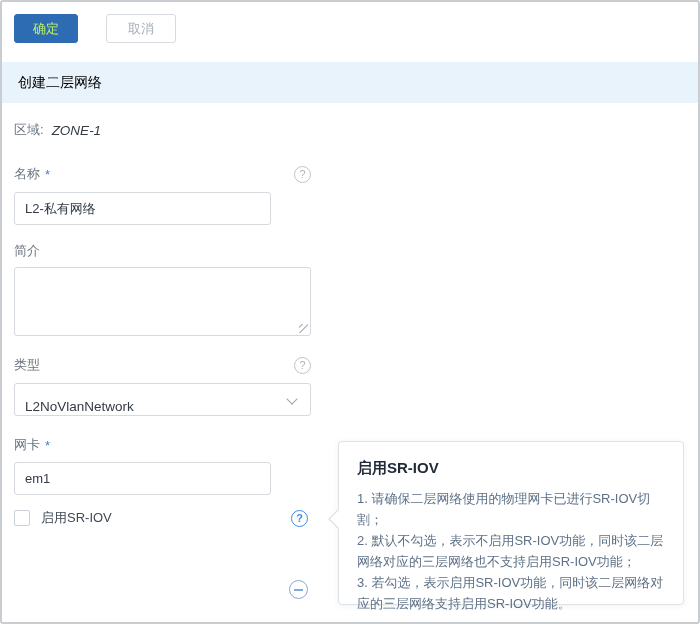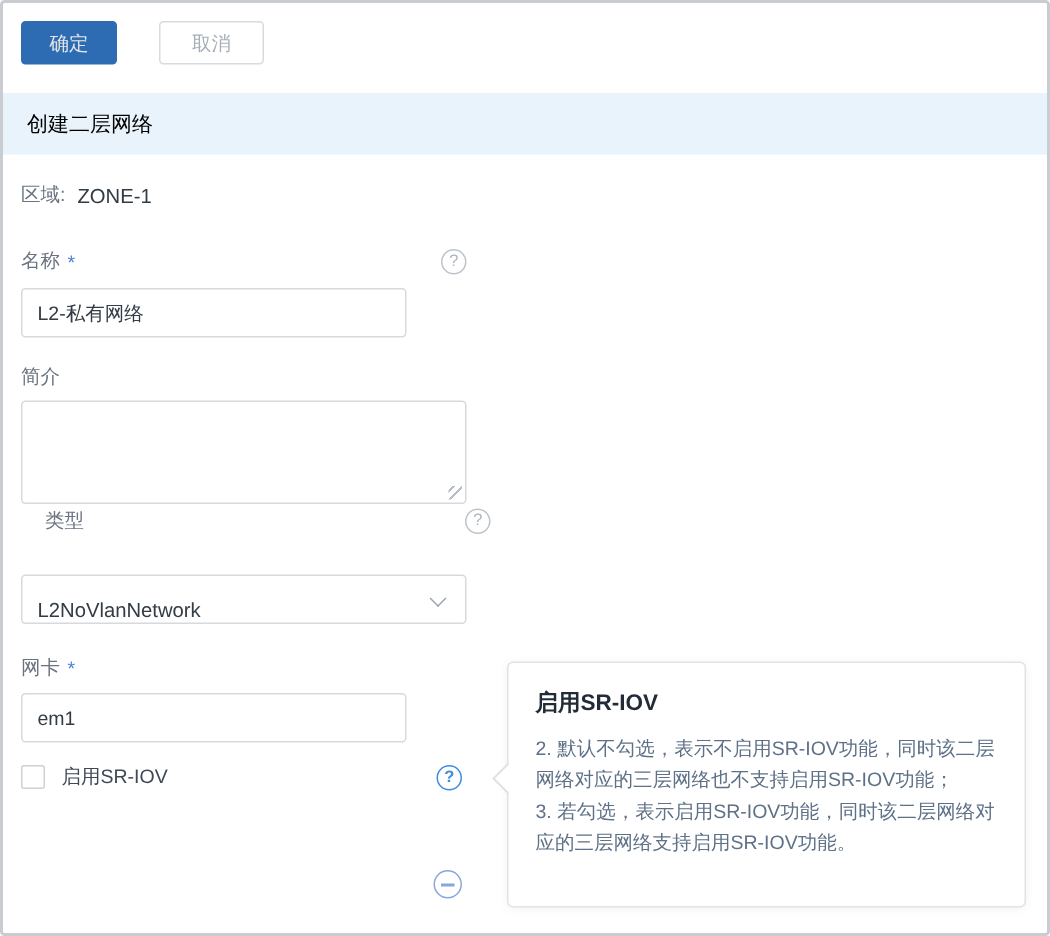--- a/index.html
+++ b/index.html
@@ -11,46 +11,46 @@
     border:2px solid #c9ccd1; border-radius:3px; background:#fff;
     overflow:hidden;
   }
 
   
   .btn{
     position:absolute; top:12px; height:29px;
     font-size:13px; border-radius:3px; cursor:pointer;
     font-family:inherit; display:flex; align-items:center; justify-content:center;
   }
-  .btn-confirm{ left:12px; width:64px; background:#2d6cb3; border:1px solid #2d6cb3; color:#e5e5e5; }
+  .btn-confirm{ left:12px; width:64px; background:#2d6cb3; border:1px solid #2d6cb3; color:#bef264; }
   .btn-cancel{ left:104px; width:70px; background:#fff; border:1px solid #d7dade; color:#a7aeb8; }
 
   
   .header{
     position:absolute; left:0; right:0; top:60px; height:41px;
     background:#e9f3fb; display:flex; align-items:center; padding-left:16px;
     font-size:14px; color:#000000;
   }
 
   
   .lbl{ font-size:13px; color:#6a737f; }
   .val{ font-size:13px; color:#333b44; }
   .req{ color:#4a7edb; font-size:13px; margin-left:5px; }
 
   .zone-row{ position:absolute; left:12px; top:119px; display:flex; align-items:center; }
-  .zone-row .val{ margin-left:8px; font-size:13.5px; }
+  .zone-row .val{ margin-left:8px; font-size:13.5px;font-style:italic; }
 
   .label-row{
     position:absolute; left:12px; width:297px; height:18px;
     display:flex; align-items:center;
   }
   .label-row .spacer{ flex:1; }
   .row-name{ top:163px; }
   .row-desc{ top:240px; }
-  .row-type{ top:336px;margin-left:16px; }
+  .row-type{ top:354px; }
   .row-nic{ top:434px; }
   .row-cluster{ top:545px; }
 
   .input{
     position:absolute; left:12px; width:257px; height:33px;
     border:1px solid #d6dade; border-radius:3px; background:#fff;
     font-size:13px; color:#333b44; padding:0 10px; font-family:inherit;
     outline:none;
   }
   .in-name{ top:190px; }
@@ -186,17 +186,18 @@
     <span class="check-label">启用SR-IOV</span>
     <span class="spacer"></span>
     <span class="qicon blue"></span>
   </div>
 
   <span class="minus-icon"></span>
 
   <div class="tooltip">
     <div class="tooltip-arrow"></div>
     <div class="tooltip-title">启用SR-IOV</div>
+    <div class="tooltip-line">1. 请确保二层网络使用的物理网卡已进行SR-IOV切割；</div>
     <div class="tooltip-line">2. 默认不勾选，表示不启用SR-IOV功能，同时该二层网络对应的三层网络也不支持启用SR-IOV功能；</div>
     <div class="tooltip-line">3. 若勾选，表示启用SR-IOV功能，同时该二层网络对应的三层网络支持启用SR-IOV功能。</div>
   </div>
 
 </div>
 
 </body></html>

